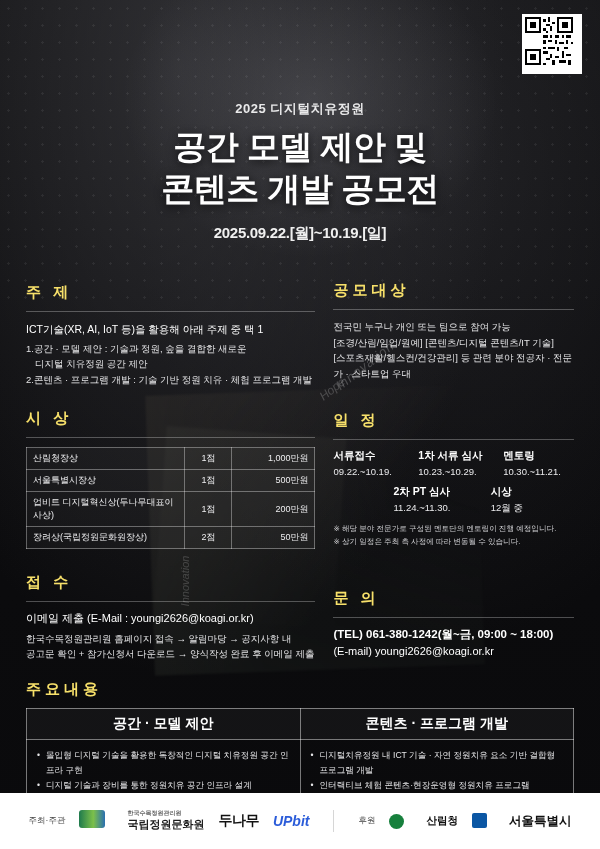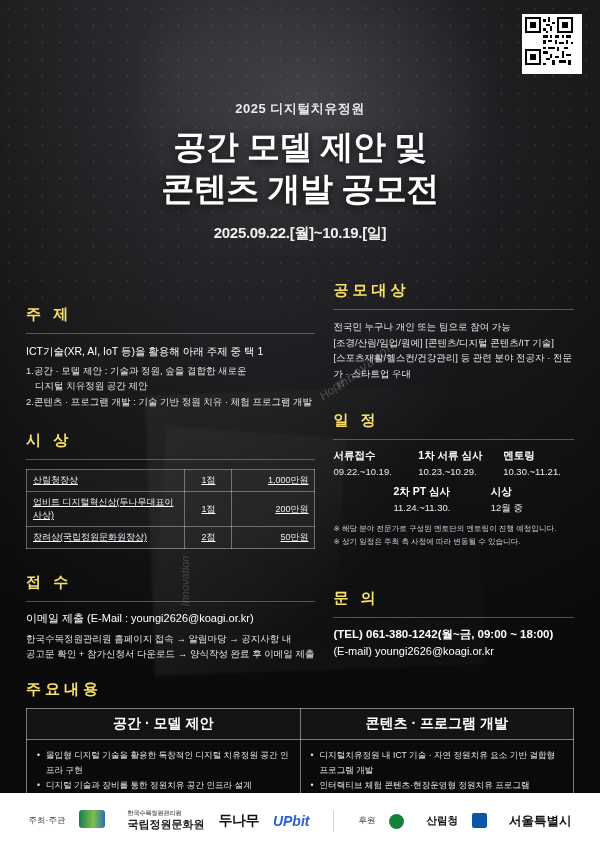--- a/index.html
+++ b/index.html
@@ -52,21 +52,21 @@
   .colL{width:296px}
   .colR{width:246px}
   .sec-title{
     color:#f7e06a;font-size:15px;font-weight:bold;letter-spacing:4px;margin-bottom:9px;
   }
   .sec-rule{height:1px;background:rgba(255,255,255,.28);margin:0 0 9px 0;}
   .body-txt{font-size:9.5px;line-height:1.62;color:#e3e3e5;}
   .body-txt .lead{font-size:10.5px;color:#fff;margin-bottom:3px;display:block}
   .indent{display:block;padding-left:9px}
   
-  table.award{border-collapse:collapse;width:100%;font-size:9px;text-decoration:underline;}
+  table.award{border-collapse:collapse;width:100%;font-size:9px;}
   table.award td{
     border:1px solid rgba(255,255,255,.35);
     padding:4px 6px;color:#ededef;background:rgba(255,255,255,.03);
   }
   table.award td.num{width:34px;text-align:center}
   table.award td.amt{width:70px;text-align:right}
   
   .sched{font-size:9.5px;color:#eaeaec}
   .sched-row{display:flex;margin-bottom:8px;gap:14px}
   .sched-cell{flex:1}
@@ -222,20 +222,25 @@
       <div class="sec-title" style="margin-top:22px">시 상</div>
       <div class="sec-rule"></div>
       <table class="award">
         <tbody>
             <tr>
           <td>산림청장상</td>
           <td class="num">1점</td>
           <td class="amt">1,000만원</td>
         </tr>
         <tr>
+          <td>서울특별시장상</td>
+          <td class="num">1점</td>
+          <td class="amt">500만원</td>
+        </tr>
+        <tr>
           <td>업비트 디지털혁신상(두나무대표이사상)</td>
           <td class="num">1점</td>
           <td class="amt">200만원</td>
         </tr>
         <tr>
           <td>장려상(국립정원문화원장상)</td>
           <td class="num">2점</td>
           <td class="amt">50만원</td>
         </tr>
       </tbody>

